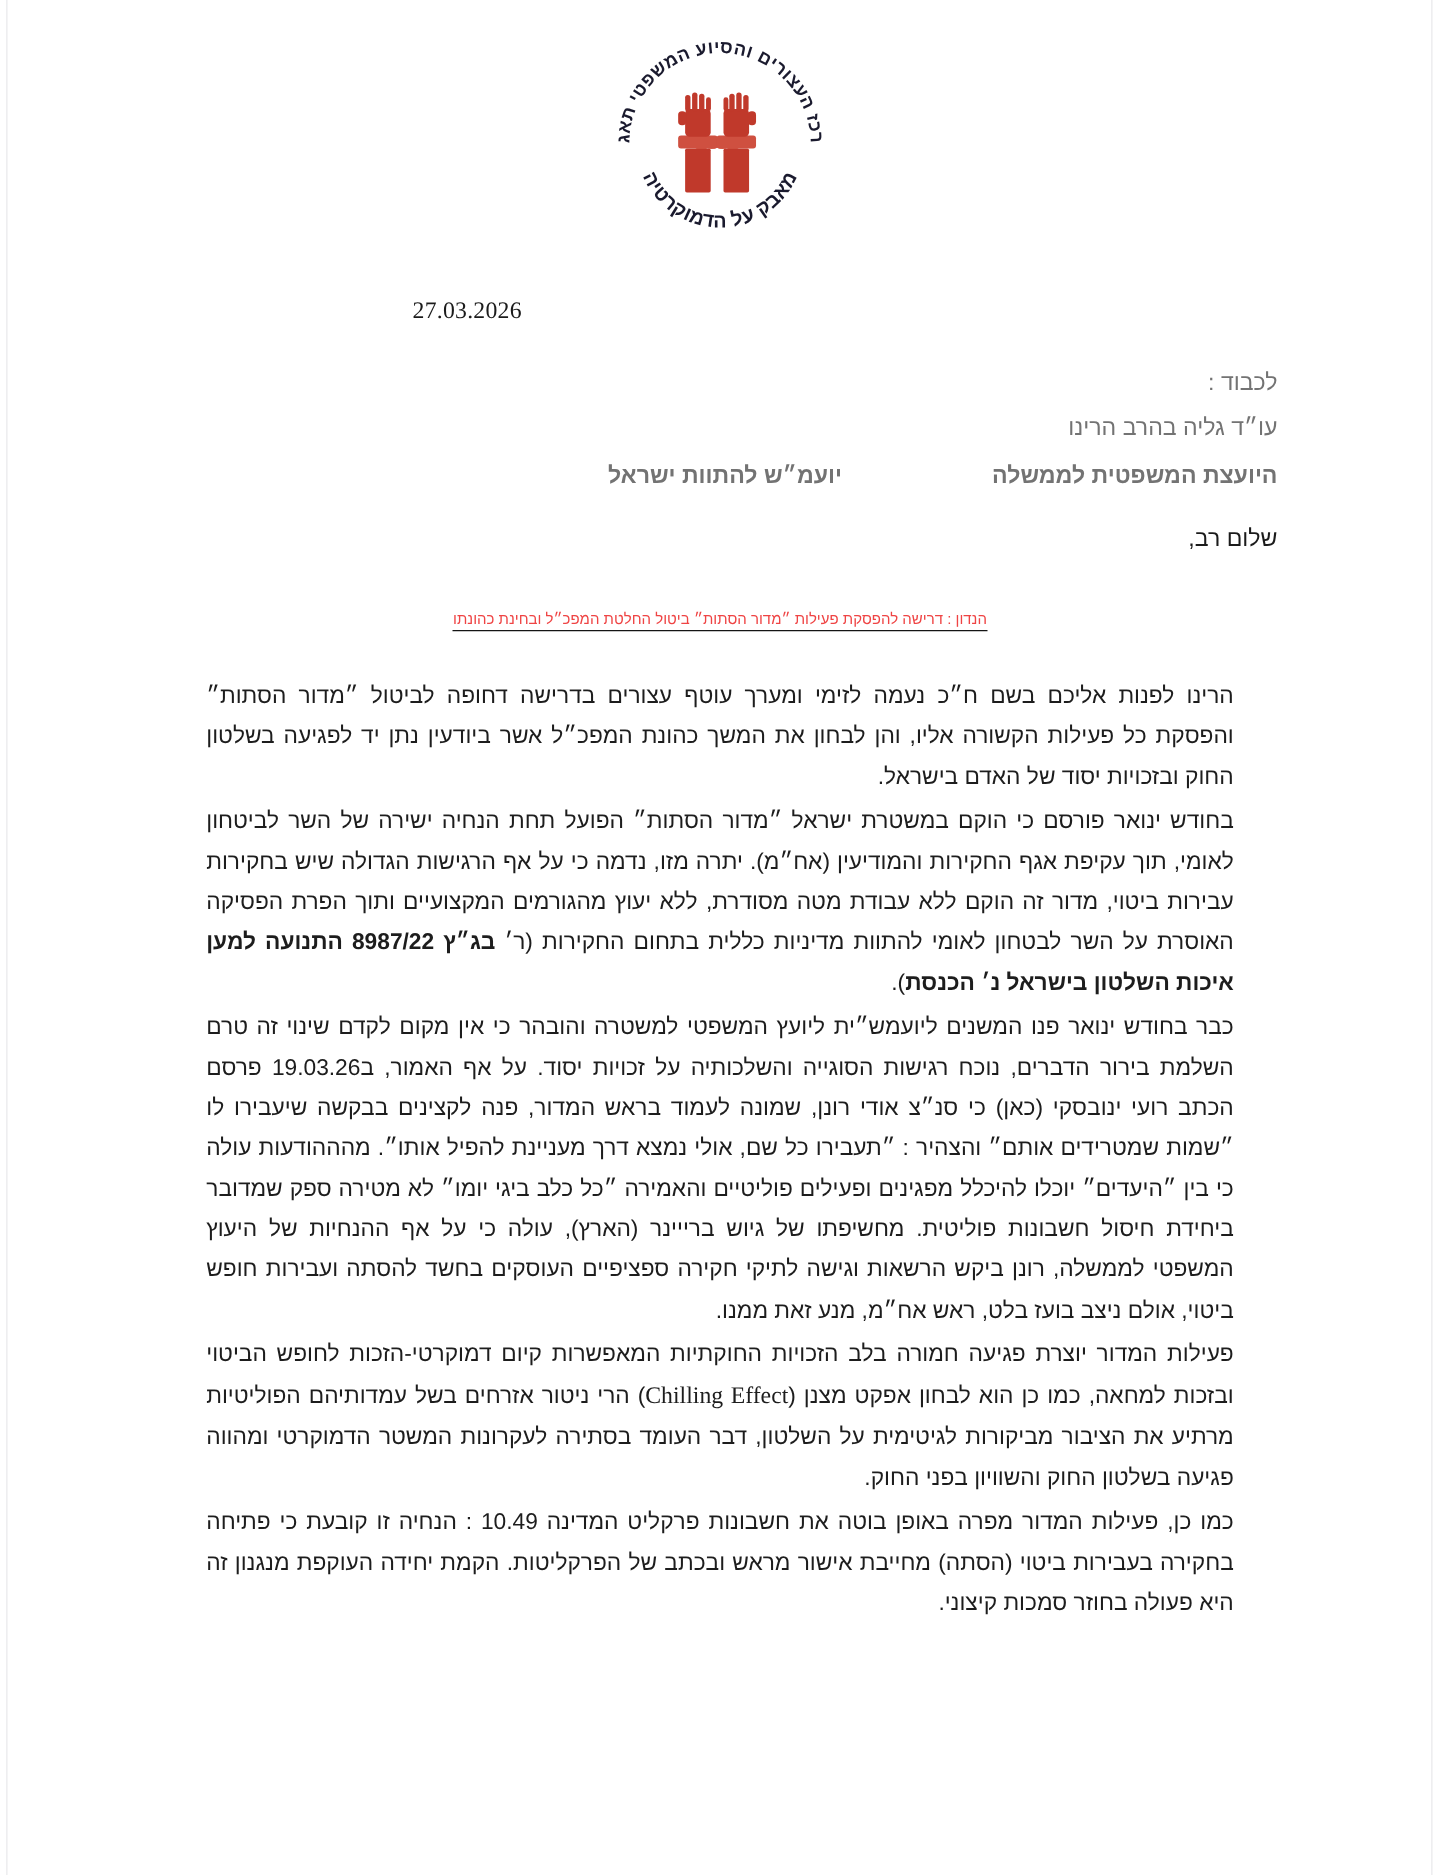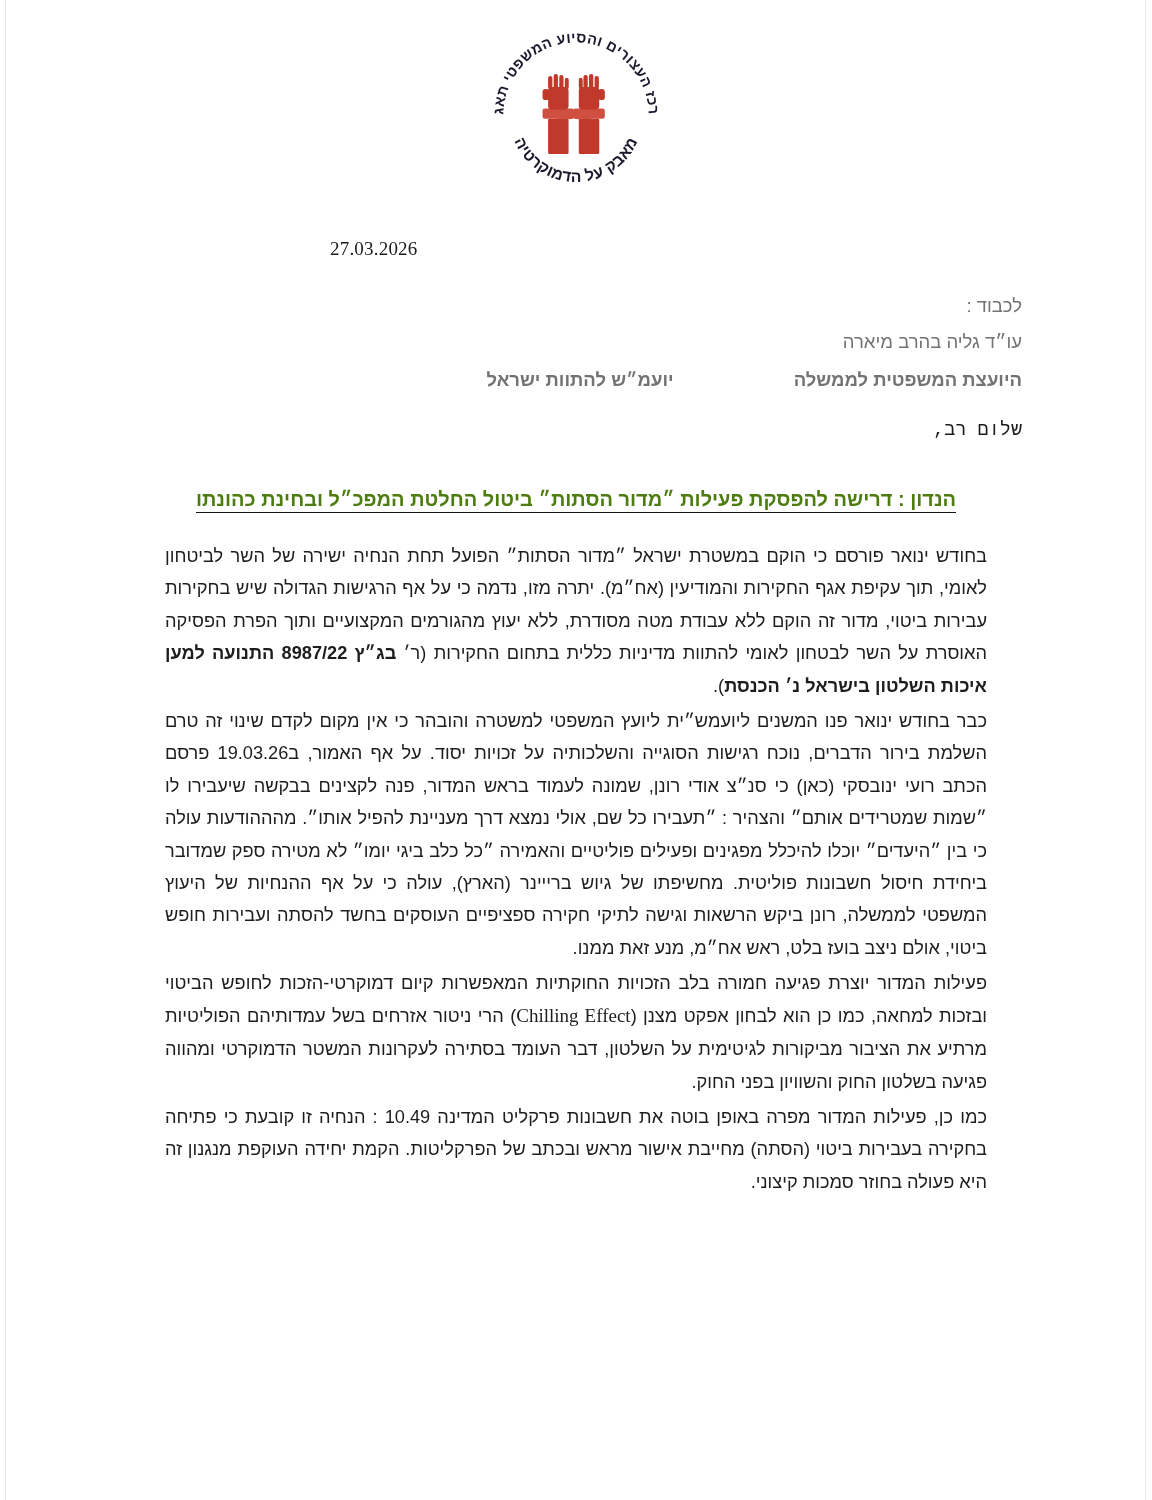--- a/index.html
+++ b/index.html
@@ -84,33 +84,32 @@
     margin-top: 2px;
   }
   .addr .titles .t-right { order: 0; text-align: right; }
   .addr .titles .t-left  { order: 1; }
   .greeting {
     position: absolute;
     top: 420px;
     right: 130px;
     font-size: 18.5px;
     color: #1b1b1b;
-    font-family: Liberation Mono, monospace;
   }
 
   
   .subject {
     position: absolute;
     top: 488px;
     right: 130px;
     left: 130px;
     text-align: center;
-    font-size: 20px;
-    font-weight: bold;
-    color: #4d7c0f;
+    font-size: 12px;
+    font-weight: normal;
+    color: #ef4444;
   }
   .subject span {
     border-bottom: 1.6px solid #141414;
     padding-bottom: 2px;
   }
 
   
   .body-text {
     position: absolute;
     top: 540px;
@@ -184,33 +183,34 @@
           <rect x="124" y="72" width="7" height="12" rx="3.2"></rect>
         </g>
       </svg>
     </div>
   </div>
 
   <div class="date-line">27.03.2026</div>
 
   <div class="addr">
     <div class="row to-label">לכבוד :</div>
-    <div class="row name">עו״ד גליה בהרב מיארה</div>
+    <div class="row name">עו״ד גליה בהרב הרינו</div>
     <div class="titles">
       <span class="t-right">היועצת המשפטית לממשלה</span>
       <span class="t-left">יועמ״ש להתוות ישראל</span>
     </div>
   </div>
 
   <div class="greeting">שלום רב,</div>
 
   <div class="subject">
     <span>הנדון : דרישה להפסקת פעילות ״מדור הסתות״ ביטול החלטת המפכ״ל ובחינת כהונתו</span>
   </div>
 
   <div class="body-text" id="body-root">
+      <p><span>הרינו לפנות אליכם בשם ח״כ נעמה לזימי ומערך עוטף עצורים בדרישה דחופה לביטול ״מדור הסתות״ והפסקת כל פעילות הקשורה אליו, והן לבחון את המשך כהונת המפכ״ל אשר ביודעין נתן יד לפגיעה בשלטון החוק ובזכויות יסוד של האדם בישראל.</span></p>
       <p><span>בחודש ינואר פורסם כי הוקם במשטרת ישראל ״מדור הסתות״ הפועל תחת הנחיה ישירה של השר לביטחון לאומי, תוך עקיפת אגף החקירות והמודיעין (אח״מ). יתרה מזו, נדמה כי על אף הרגישות הגדולה שיש בחקירות עבירות ביטוי, מדור זה הוקם ללא עבודת מטה מסודרת, ללא יעוץ מהגורמים המקצועיים ותוך הפרת הפסיקה האוסרת על השר לבטחון לאומי להתוות מדיניות כללית בתחום החקירות (ר׳ </span><b>בג״ץ 8987/22 התנועה למען איכות השלטון בישראל נ׳ הכנסת</b><span>).</span></p>
       <p><span>כבר בחודש ינואר פנו המשנים ליועמש״ית ליועץ המשפטי למשטרה והובהר כי אין מקום לקדם שינוי זה טרם השלמת בירור הדברים, נוכח רגישות הסוגייה והשלכותיה על זכויות יסוד. על אף האמור, ב</span><span>19.03.26</span><span> פרסם הכתב רועי ינובסקי (כאן) כי סנ״צ אודי רונן, שמונה לעמוד בראש המדור, פנה לקצינים בבקשה שיעבירו לו ״שמות שמטרידים אותם״ והצהיר : ״תעבירו כל שם, אולי נמצא דרך מעניינת להפיל אותו״. מהההודעות עולה כי בין ״היעדים״ יוכלו להיכלל מפגינים ופעילים פוליטיים והאמירה ״כל כלב ביגי יומו״ לא מטירה ספק שמדובר ביחידת חיסול חשבונות פוליטית. מחשיפתו של גיוש ברייינר (הארץ), עולה כי על אף ההנחיות של היעוץ המשפטי לממשלה, רונן ביקש הרשאות וגישה לתיקי חקירה ספציפיים העוסקים בחשד להסתה ועבירות חופש ביטוי, אולם ניצב בועז בלט, ראש אח״מ, מנע זאת ממנו.</span></p>
       <p><span>פעילות המדור יוצרת פגיעה חמורה בלב הזכויות החוקתיות המאפשרות קיום דמוקרטי-הזכות לחופש הביטוי ובזכות למחאה, כמו כן הוא לבחון אפקט מצנן (</span><span class="ltr-inline">Chilling Effect</span><span>) הרי ניטור אזרחים בשל עמדותיהם הפוליטיות מרתיע את הציבור מביקורות לגיטימית על השלטון, דבר העומד בסתירה לעקרונות המשטר הדמוקרטי ומהווה פגיעה בשלטון החוק והשוויון בפני החוק.</span></p>
       <p><span>כמו כן, פעילות המדור מפרה באופן בוטה את חשבונות פרקליט המדינה </span><span>10.49</span><span> : הנחיה זו קובעת כי פתיחה בחקירה בעבירות ביטוי (הסתה) מחייבת אישור מראש ובכתב של הפרקליטות. הקמת יחידה העוקפת מנגנון זה היא פעולה בחוזר סמכות קיצוני.</span></p>
     </div>
 
 </div>
 
 </body></html>

